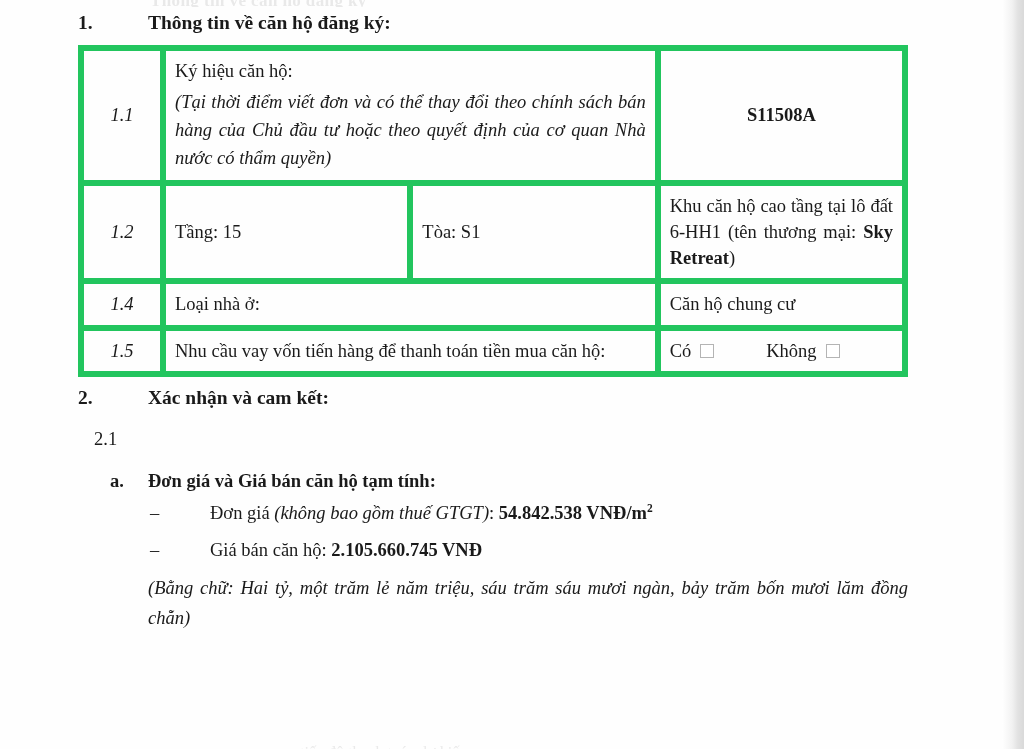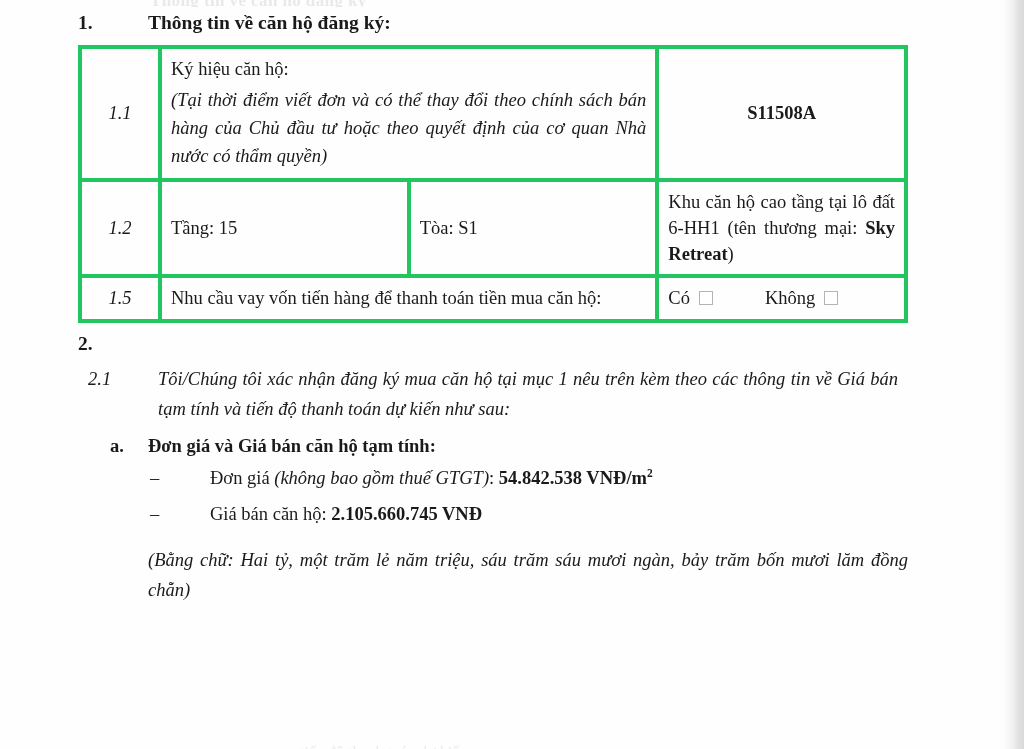--- a/index.html
+++ b/index.html
@@ -101,21 +101,21 @@
   #heading-2 { margin-top: 10px; margin-bottom: 3px; }
 
   
   table.apt-table {
     border-collapse: collapse;
     margin-left: 78px;
     width: 830px;
     table-layout: fixed;
   }
   table.apt-table td {
-    border: 4px solid #22c55e;
+    border: 6px solid #22c55e;
     padding: 7px 9px;
     font-size: 18.5px;
     line-height: 1.42;
     vertical-align: middle;
   }
   td.idx {
     width: 58px;
     text-align: center;
     padding: 6px 2px;
     font-style: italic;
@@ -153,22 +153,21 @@
     margin-right: 52px;
     vertical-align: middle;
   }
   .cb-box.last { margin-right: 0; }
 
   
   .num-para {
     display: flex;
     font-size: 18.5px;
     line-height: 1.62;
-    margin: 10px;
-    font-style: italic;
+    margin: 16px;
   }
   .num-para .np-num {
     flex: 0 0 148px;
     padding-left: 78px;
     box-sizing: border-box;
   }
   .num-para .np-body {
     flex: 1;
     text-align: justify;
     padding-right: 52px;
@@ -193,21 +192,21 @@
     margin-top: 7px;
   }
   .dash-item .di-dash {
     flex: 0 0 210px;
     padding-left: 150px;
     box-sizing: border-box;
   }
   .dash-item .di-body { flex: 1; }
 
   .words-line {
-    margin: 16px 0 0 0;
+    margin: 8px 0 0 0;
     padding-left: 148px;
     padding-right: 52px;
     font-size: 18.5px;
     font-style: italic;
     line-height: 1.62;
     text-align: justify;
   }
 </style>
 </head>
 <body>
@@ -236,43 +235,48 @@
         </tr>
 
         <tr>
           <td class="idx">1.2</td>
           <td class="label">Tầng: 15</td>
           <td class="label">Tòa: S1</td>
           <td class="value justify"><span>Khu căn hộ cao tầng tại lô đất 6-HH1 (tên thương mại: </span><span class="bold">Sky Retreat</span><span>)</span></td>
         </tr>
 
 
+        <tr>
+          <td class="idx">1.4</td>
+          <td class="label" colspan="2">Loại nhà ở:</td>
+          <td class="value">Căn hộ chung cư</td>
+        </tr>
 
         <tr>
           <td class="idx">1.5</td>
           <td class="label justify" colspan="2">Nhu cầu vay vốn tiến hàng để thanh toán tiền mua căn hộ:</td>
           <td class="value">
             <span class="checkbox-row">
               <span class="cb-label">Có</span>
               <span class="cb-box"></span>
               <span class="cb-label">Không</span>
               <span class="cb-box last"></span>
             </span>
           </td>
         </tr>
       </tbody>
     </table>
 
     <div class="sec-heading" id="heading-2">
       <span class="sec-num">2.</span>
+      <span class="sec-title">Xác nhận và cam kết:</span>
     </div>
 
     <div class="num-para">
       <span class="np-num">2.1</span>
-      <span class="np-body">Tôi/Chúng tôi xác nhận đăng ký mua căn hộ tại mục 1 nêu trên kèm theo các thông tin về Giá bán tạm tính và tiến độ thanh toán dự kiến như sau:</span>
     </div>
 
     <div class="alpha-item">
       <span class="ai-num">a.</span>
       <span class="ai-title">Đơn giá và Giá bán căn hộ tạm tính:</span>
     </div>
 
     <div class="dash-item">
       <span class="di-dash">–</span>
       <span class="di-body"><span>Đơn giá </span><i>(không bao gồm thuế GTGT)</i><span>: </span><b>54.842.538 VNĐ/m</b><b><sup>2</sup></b></span>

